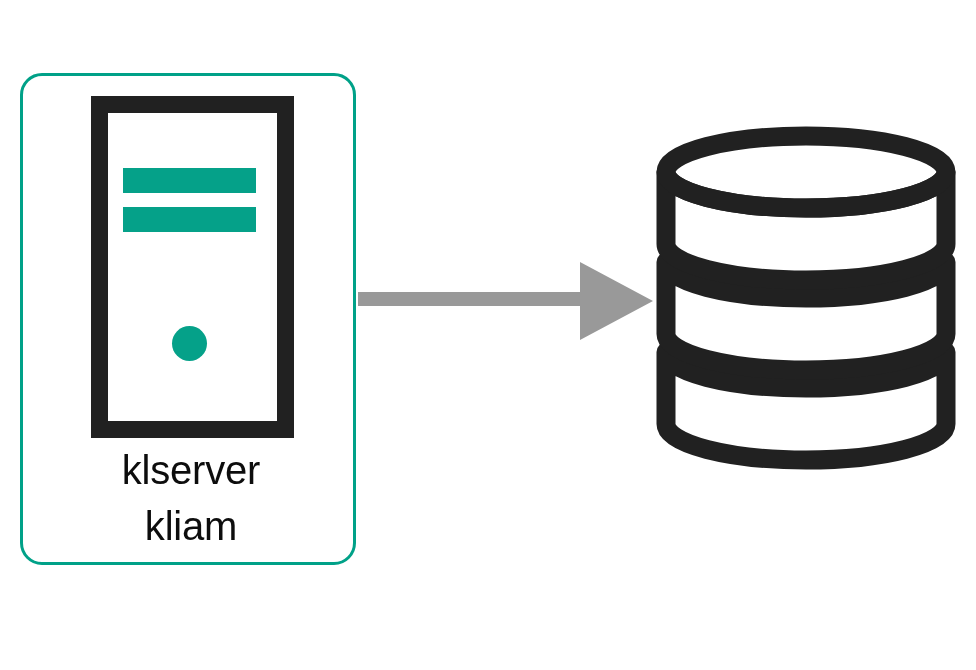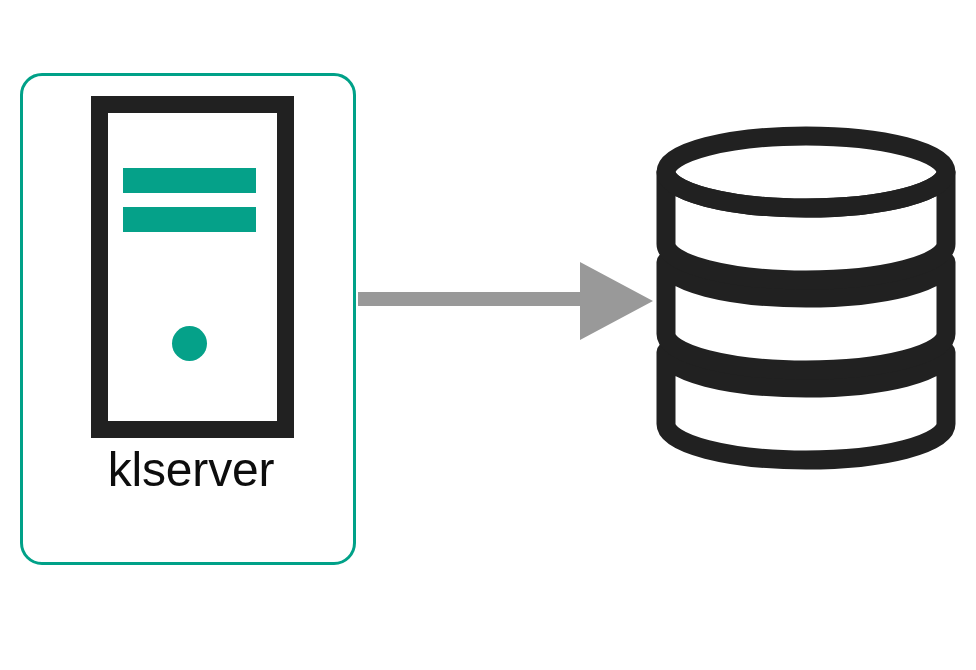--- a/index.html
+++ b/index.html
@@ -69,21 +69,21 @@
   .node-labels {
     position: absolute;
     left: 0;
     top: 366px;     
     width: 336px;
     text-align: center;
   }
   .node-label {
     display: block;
     font-family: "Liberation Sans", sans-serif;
-    font-size: 48px;
+    font-size: 40px;
     line-height: 56px;
     font-weight: 400;
     color: #0d0d0d;
     letter-spacing: -0.2px;
     white-space: nowrap;
   }
 
   
   .connector {
     position: absolute;
@@ -113,20 +113,21 @@
 
     <div class="server-icon">
       <div class="server-shell"></div>
       <div class="server-bar bar-1"></div>
       <div class="server-bar bar-2"></div>
       <div class="server-led"></div>
     </div>
 
     <div class="node-labels">
       <span class="node-label">klserver</span>
+      <span class="node-label">kliam</span>
     </div>
 
   </div>
 
   <div class="connector">
     <svg width="300" height="86" viewBox="0 0 300 86" xmlns="http://www.w3.org/2000/svg">
       <path d="M 2 34 L 224 34 L 224 4 L 297 43 L 224 82 L 224 48 L 2 48 Z" fill="#999999"></path>
     </svg>
   </div>
 

